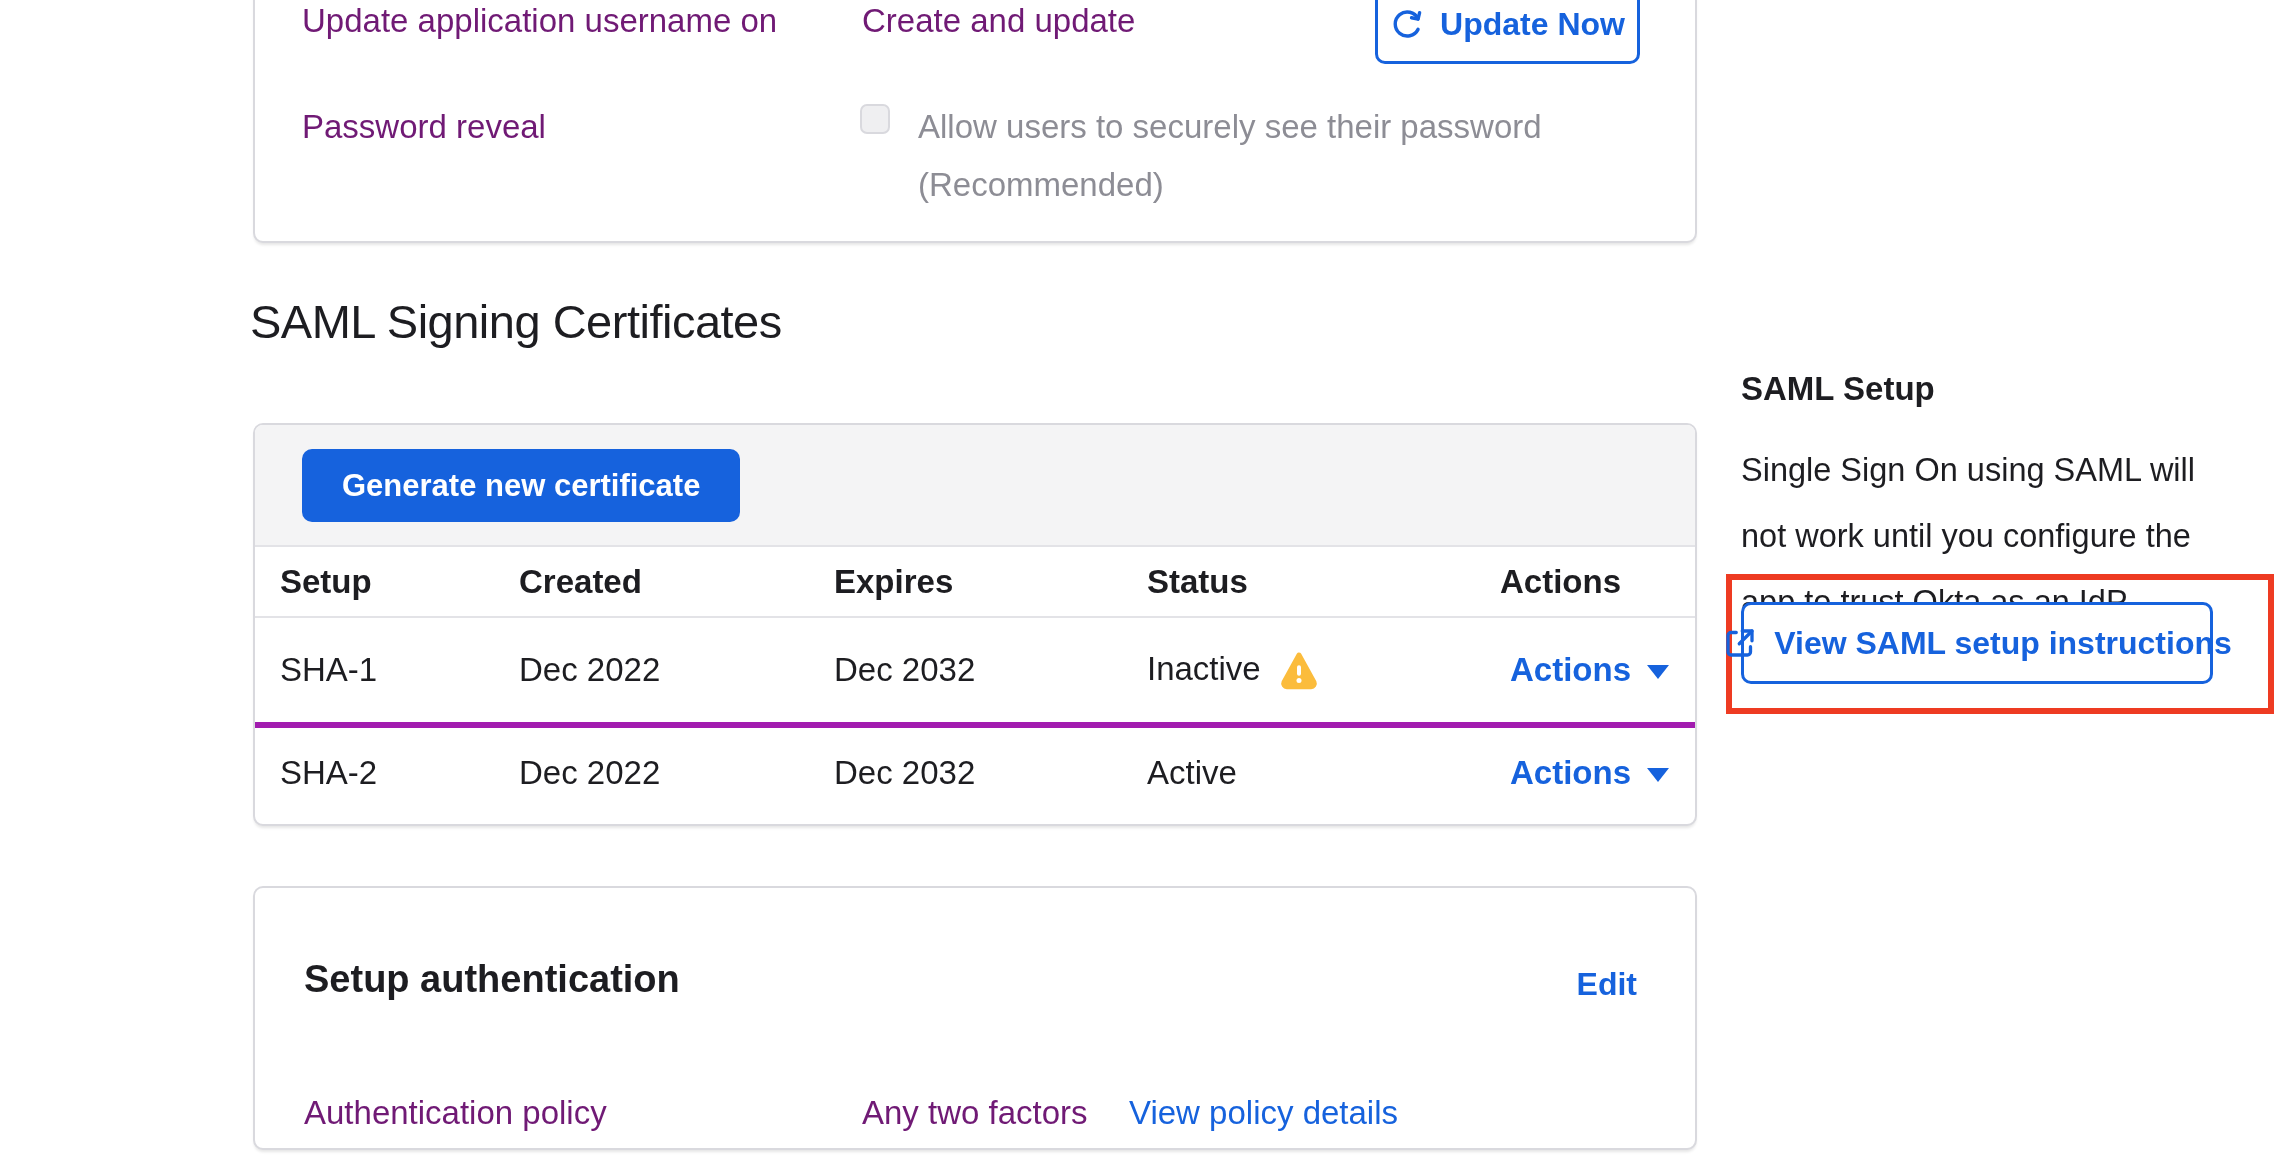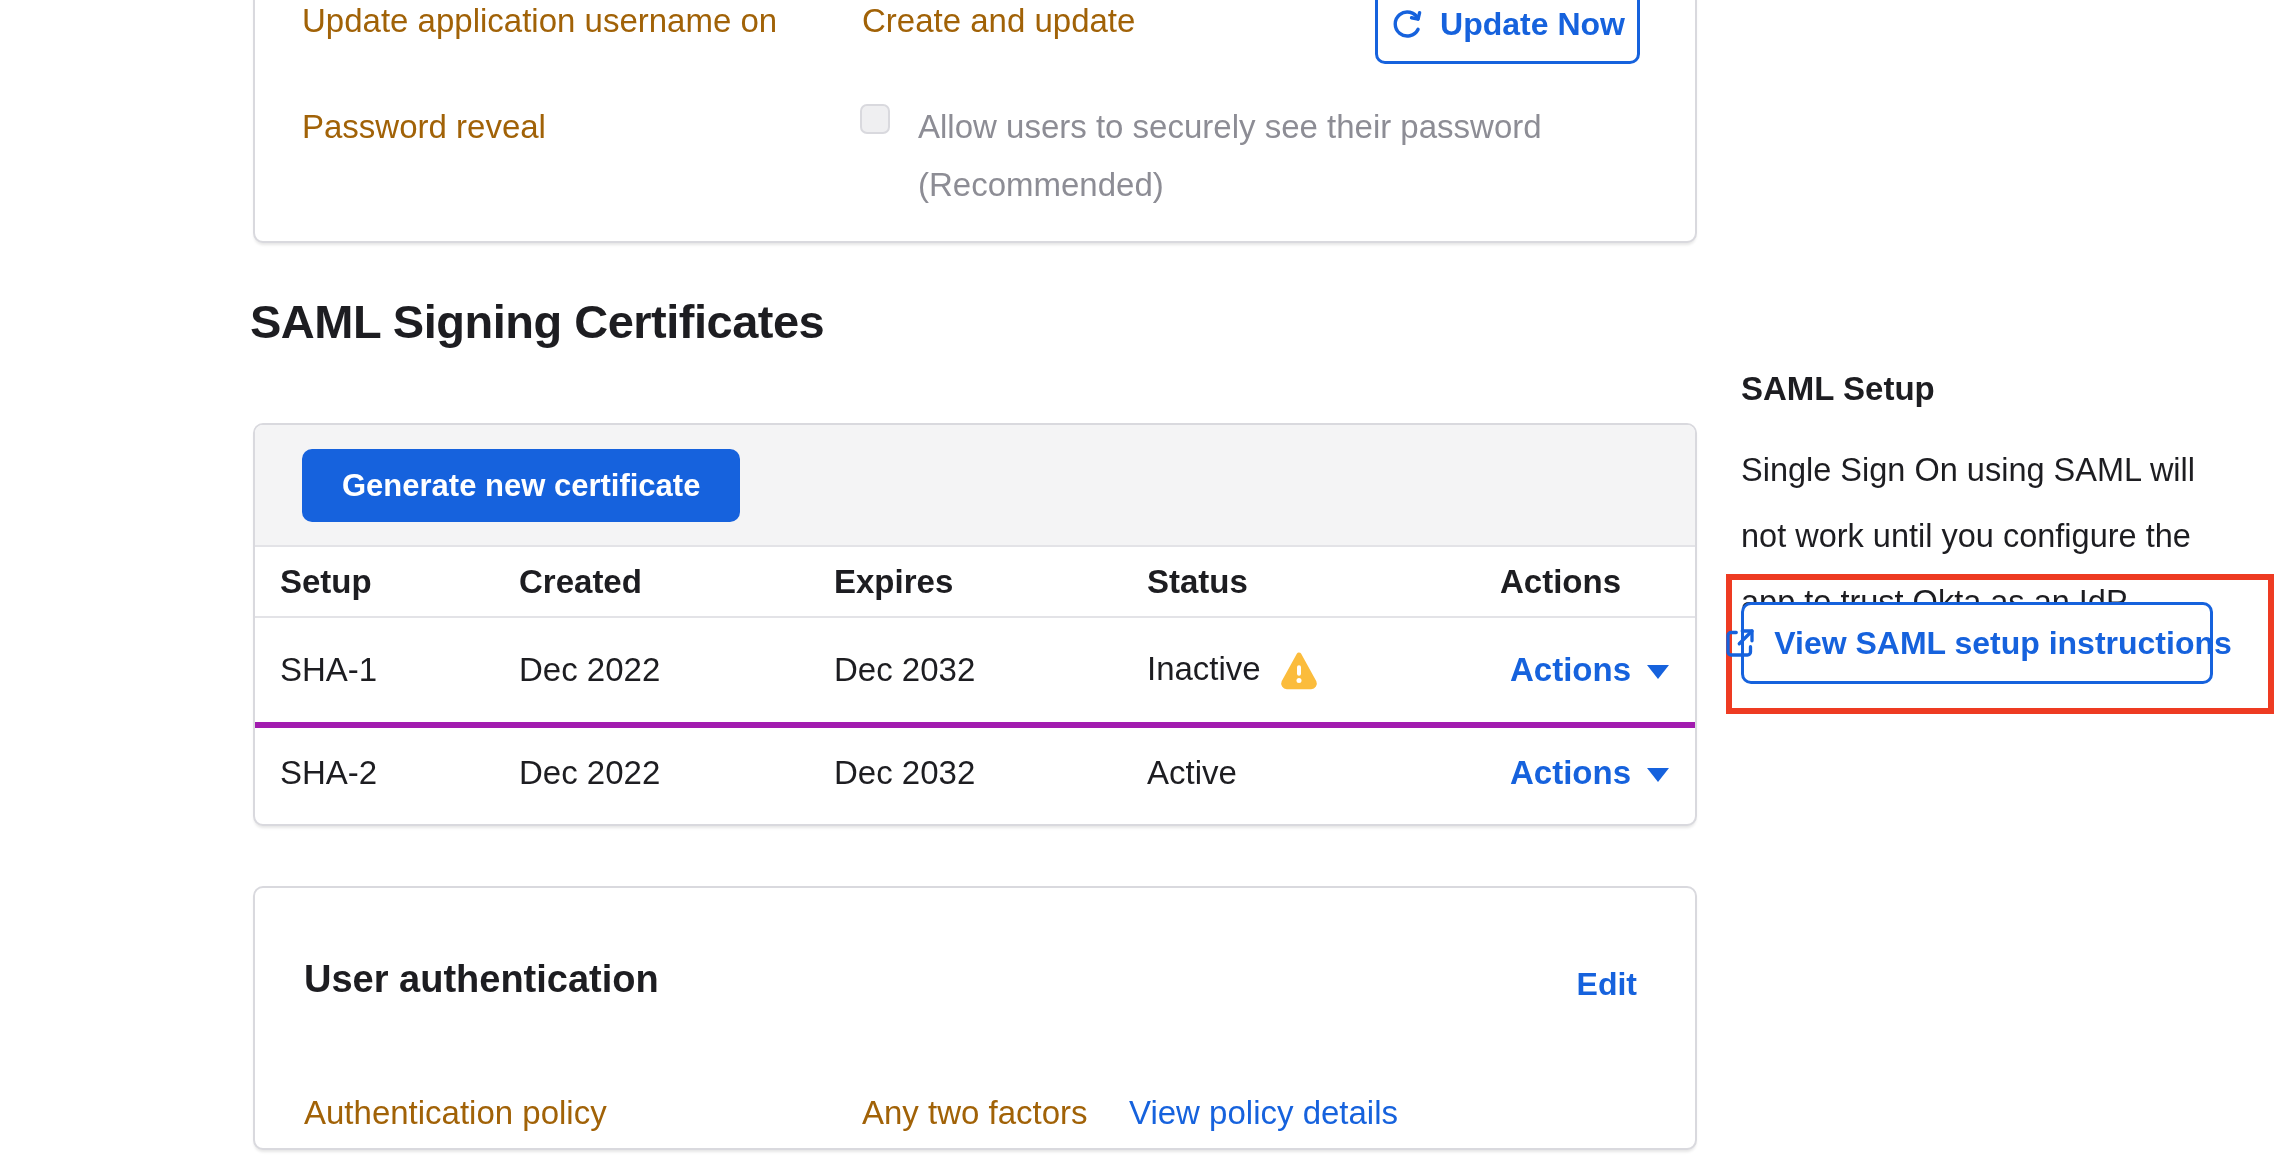--- a/index.html
+++ b/index.html
@@ -16,21 +16,21 @@
     background:#ffffff;
     border:2px solid #d9d9de;
     border-radius:10px;
     box-shadow:0 3px 3px -1px rgba(0,0,0,0.10);
     box-sizing:border-box;
   }
   #card-settings{top:-70px;height:313px;}
   #card-certs{top:423px;height:403px;}
   #card-auth{top:886px;height:264px;}
 
-  .s-label{position:absolute;font-size:33px;color:#a16207;white-space:nowrap;}
+  .s-label{position:absolute;font-size:33px;color:#701a75;white-space:nowrap;}
   .muted{color:#8d8d95;}
 
   
   .btn-outline{
     position:absolute;
     display:flex;align-items:center;justify-content:center;gap:16px;
     background:#ffffff;color:#1662dd;
     border:3px solid #1662dd;border-radius:10px;
     font-family:"Liberation Sans", sans-serif;
     font-size:32px;font-weight:700;
@@ -41,21 +41,21 @@
 
   .checkbox{
     position:absolute;left:605px;top:172px;
     width:30px;height:30px;
     background:#efeff1;border:2px solid #d9d9de;border-radius:7px;
     box-sizing:border-box;cursor:pointer;
   }
 
   #page-title{
     position:absolute;left:250px;top:294px;margin:0;
-    font-size:47px;font-weight:700;letter-spacing:-0.5px;color:#1d1d21;
+    font-size:47px;font-weight:400;letter-spacing:-0.5px;color:#1d1d21;
     white-space:nowrap;
   }
 
   .certs-top{
     position:absolute;top:0;left:0;right:0;height:120px;
     background:#f4f4f5;border-bottom:2px solid #e3e3e7;
     border-radius:8px 8px 0 0;
   }
   .btn-primary{
     position:absolute;left:47px;top:24px;height:73px;
@@ -174,21 +174,21 @@
       <span class="cell c3">Dec 2032</span>
       <span class="cell c4">Active</span>
       <span class="cell c5 actions-link">
         <span>Actions</span>
         <span class="caret-down"></span>
       </span>
     </div>
   </section>
 
   <section class="card" id="card-auth">
-    <h2 class="card-h2">User authentication</h2>
+    <h2 class="card-h2">Setup authentication</h2>
     <span class="link" id="edit-link">Edit</span>
     <div class="s-label auth-row-label" style="left:49px;">Authentication policy</div>
     <div class="s-label" id="auth-value">Any two factors</div>
     <span class="link" id="auth-link">View policy details</span>
   </section>
 
   <h3 id="saml-setup-heading">SAML Setup</h3>
   <p id="saml-setup-desc">Single Sign On using SAML will not work until you configure the app to trust Okta as an IdP.</p>
 
   <div id="annotation-box"></div>

